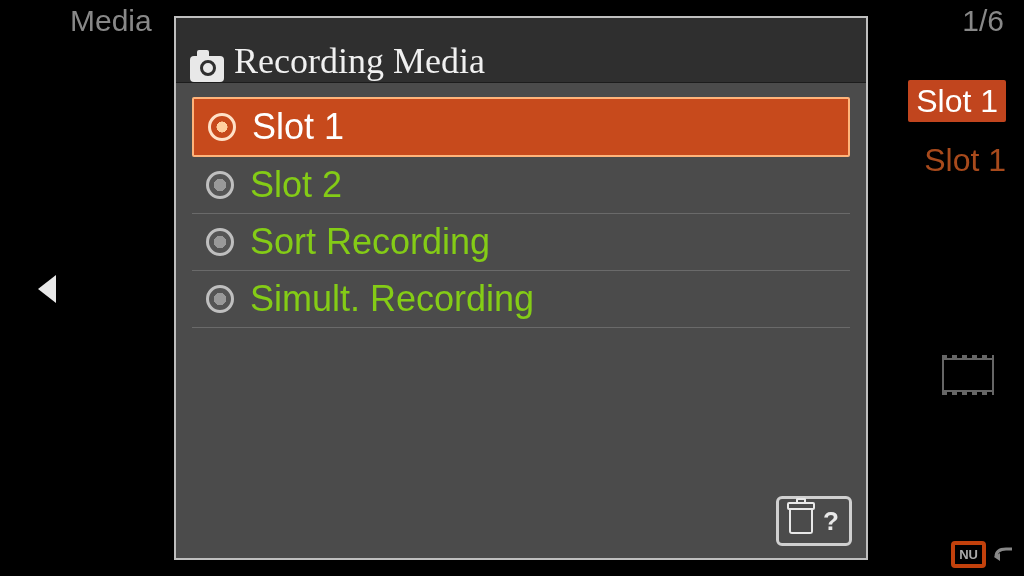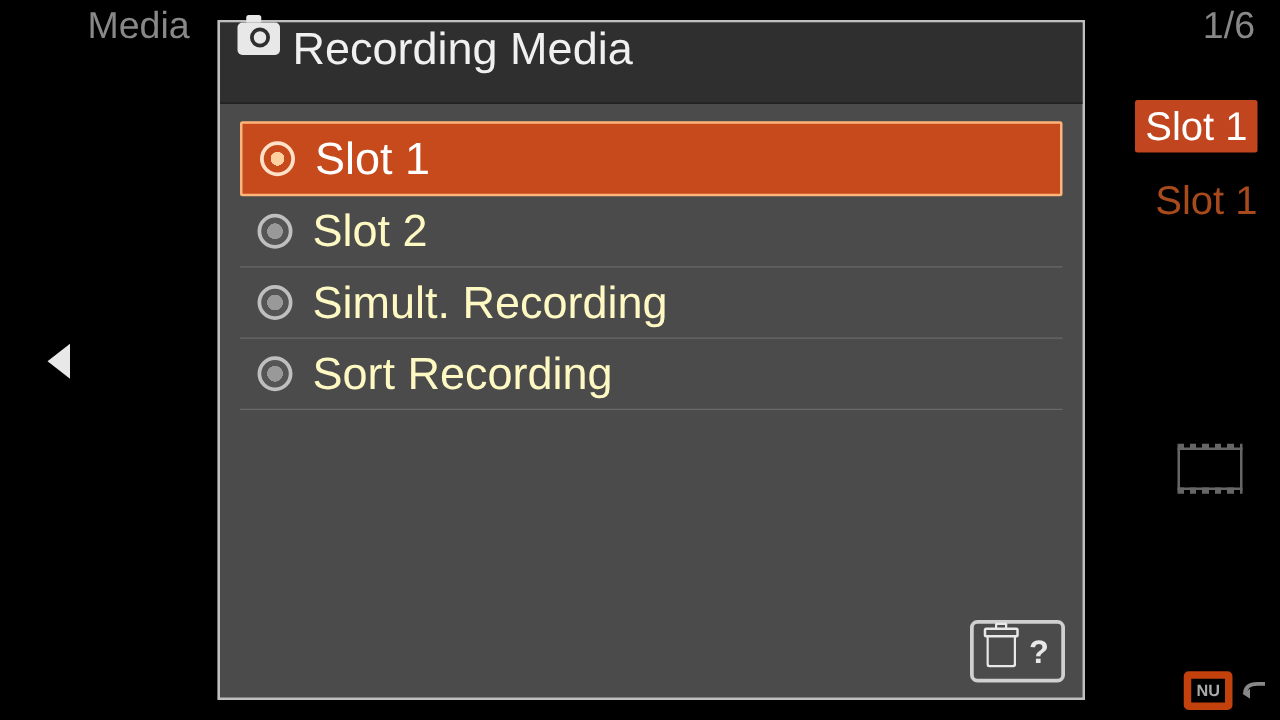--- a/index.html
+++ b/index.html
@@ -75,44 +75,45 @@
     position:absolute;
     right:8px;
     bottom:8px;
     display:flex;
     align-items:center;
     gap:6px;
     color:#888;
     font-size:20px;
   }
   .bg .bottomright .mini {
-    border:6px solid #c2410c;border-radius:4px;padding:2px 4px;font-size:13px;font-weight:bold;color:#aaa;
+    border:4px solid #c2410c;border-radius:4px;padding:2px 4px;font-size:13px;font-weight:bold;color:#aaa;
   }
 
   
   .dialog {
     position: absolute;
     left: 174px;
     top: 16px;
     width: 690px;
     height: 540px;
     background: #4b4b4b;
     border: 2px solid #bfbfbf;
     box-shadow: 0 0 0 1px #000;
     display:flex;
     flex-direction:column;
   }
   .dialog-header {
     height: 64px;
     background: #2f2f2f;
     display: flex;
-    align-items: flex-start;
+    align-items: flex-end;
     padding: 0 14px;
     gap: 10px;
     border-bottom:1px solid #1c1c1c;
+    font-family:Liberation Serif, serif;
   }
   .dialog-header .cam-icon {
     width: 34px; height: 26px;
     background:#e8e8e8;
     border-radius:4px;
     position:relative;
   }
   .dialog-header .cam-icon::before{
     content:"";position:absolute;top:-6px;left:7px;width:12px;height:6px;background:#e8e8e8;border-radius:2px 2px 0 0;
   }
@@ -130,21 +131,21 @@
     flex:1;
   }
   .option {
     height: 56px;
     display: flex;
     align-items: center;
     gap: 16px;
     padding: 0 14px;
     border-bottom: 1px solid #6a6a6a;
     font-size: 36px;
-    color: #fef9c3;
+    color: #84cc16;
     cursor:pointer;
   }
   .option:last-of-type { border-bottom: 1px solid #6a6a6a; }
   .option.selected {
     background: #c74a1c;
     border: 2px solid #ffb47a;
     border-radius:2px;
     color:#fff;
     border-bottom-color:#ffb47a;
   }
@@ -229,25 +230,25 @@
     <div class="option selected">
       <span class="radio"></span>
       <span>Slot 1</span>
     </div>
     <div class="option">
       <span class="radio"></span>
       <span>Slot 2</span>
     </div>
     <div class="option">
       <span class="radio"></span>
+      <span>Sort Recording</span>
+    </div>
+    <div class="option">
+      <span class="radio"></span>
       <span>Simult. Recording</span>
-    </div>
-    <div class="option">
-      <span class="radio"></span>
-      <span>Sort Recording</span>
     </div>
   </div>
 
   <div class="dialog-footer">
     <div class="footer-btn">
       <span class="trash"></span>
       <span class="q">?</span>
     </div>
   </div>
 </div>

